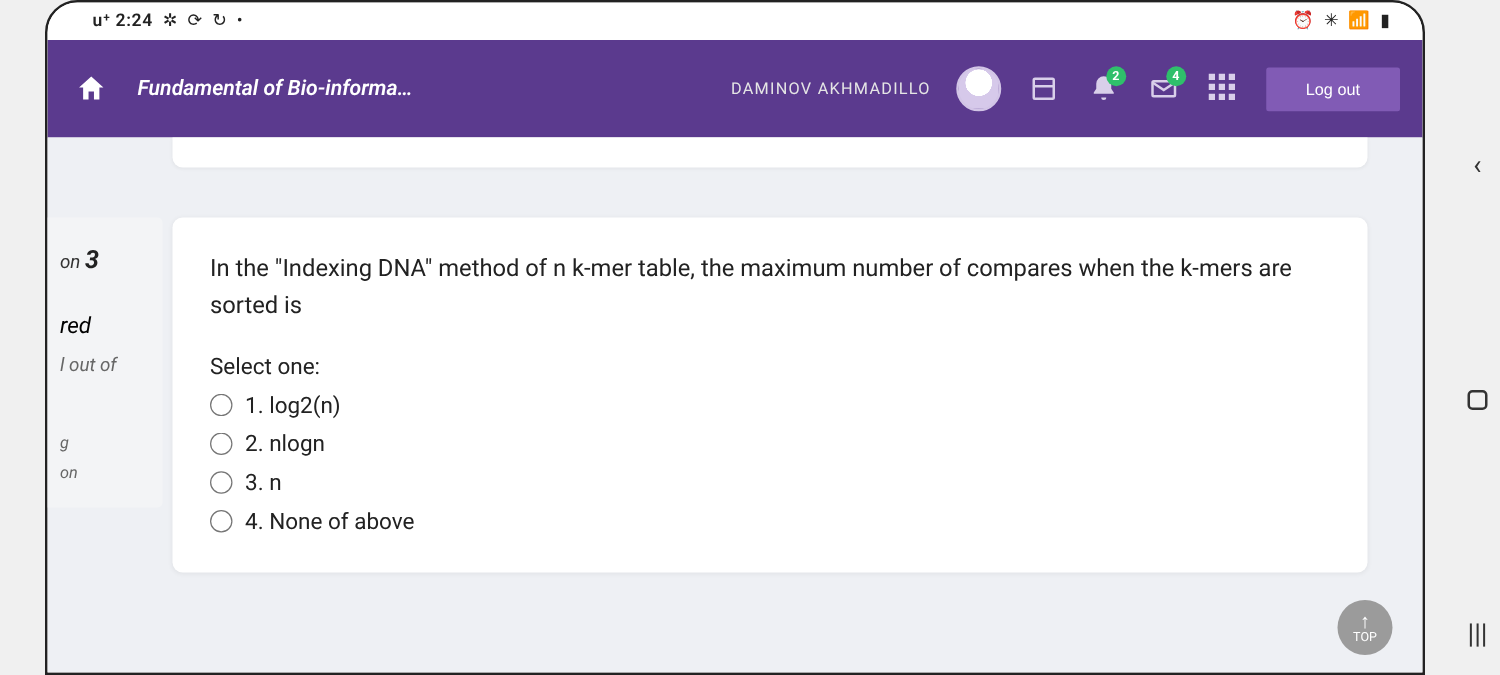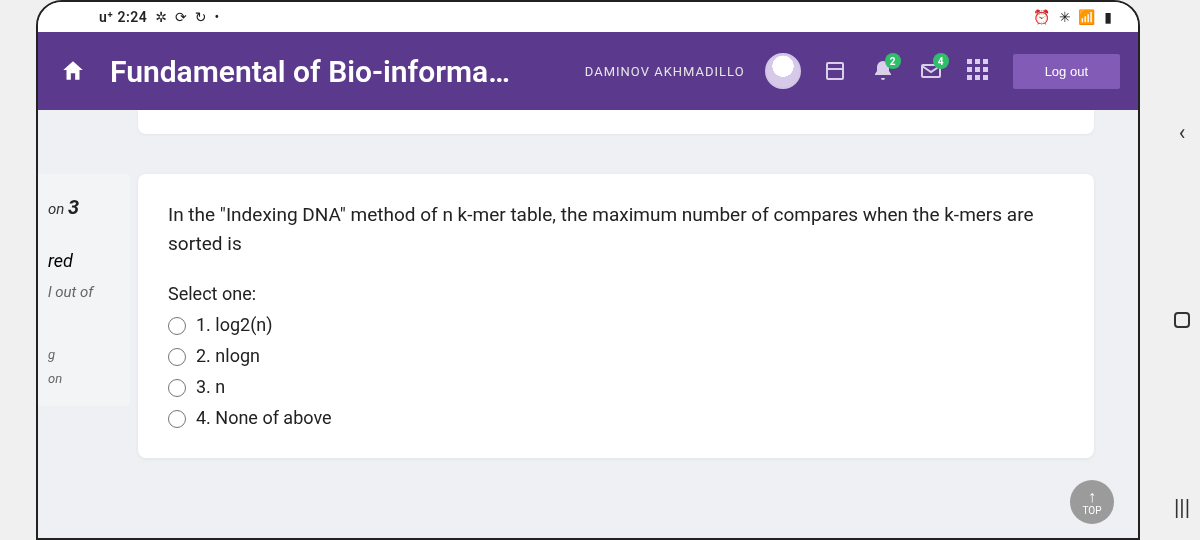--- a/index.html
+++ b/index.html
@@ -24,43 +24,44 @@
   .status-bar {
     height: 30px;
     display: flex;
     align-items: center;
     justify-content: space-between;
     padding: 0 26px 0 36px;
     font-size: 14px;
     color: #222;
     background: #fff;
   }
-  .status-left, .status-right { display: flex; align-items: center; gap: 8px; margin-left: 25px; }
+  .status-left, .status-right { display: flex; align-items: center; gap: 8px; }
   .status-left .time { font-weight: 600; letter-spacing: .5px; }
   .sb-ico { font-size: 14px; line-height: 1; }
 
   .app-header {
     background: #5b3a8e;
     height: 78px;
     display: flex;
     align-items: center;
     padding: 0 18px;
     gap: 20px;
     color: #fff;
   }
   .home-btn {
     width: 34px; height: 34px;
     display: flex; align-items: center; justify-content: center;
   }
   .home-btn svg { fill: #fff; width: 26px; height: 26px; }
   .course-title {
-    font-size: 30px;
+    font-size: 17px;
     font-weight: 600;
     color: #fff;
     flex-shrink: 0;
+    font-style: italic;
   }
   .header-spacer { flex: 1; }
   .user-label {
     font-size: 13px;
     letter-spacing: 1px;
     color: #e5e5e5;
   }
   .avatar {
     width: 36px; height: 36px;
     border-radius: 50%;
@@ -134,21 +135,21 @@
     color:#222;
     line-height:1.55;
     margin-bottom:24px;
   }
   .select-one {
     font-size:18px;
     color:#222;
     margin-bottom:10px;
   }
   .opts { display:flex; flex-direction:column; gap:10px; }
-  .opt { display:flex; align-items:flex-end; gap:10px; font-size:18px; color:#222; }
+  .opt { display:flex; align-items:center; gap:10px; font-size:18px; color:#222; }
   .opt input[type=radio]{
     width:18px; height:18px; accent-color:#5b3a8e;
   }
 
   .scroll-top {
     position:absolute;
     right:24px; bottom:14px;
     width:44px; height:44px;
     border-radius:50%;
     background:#9b9b9b;

